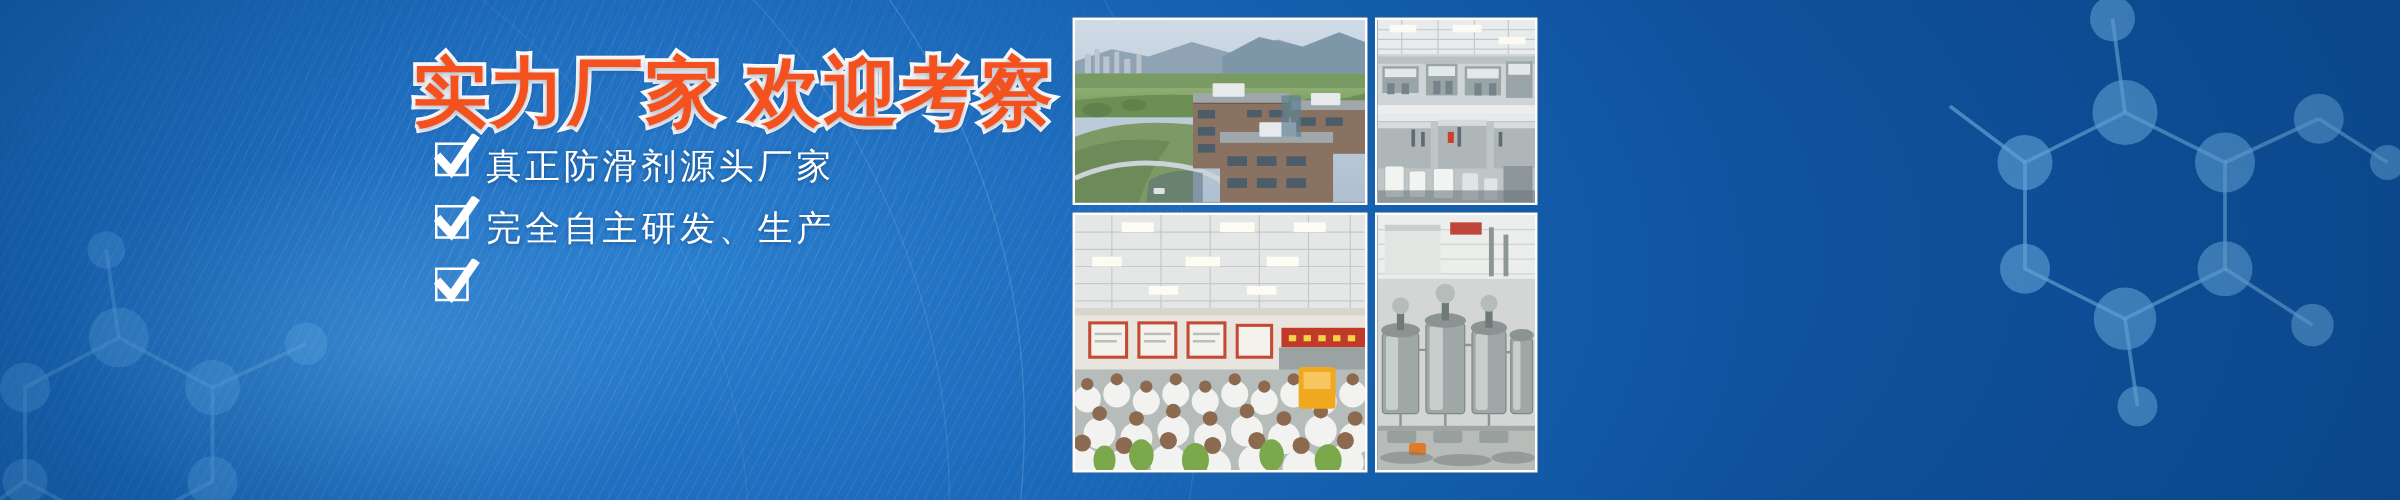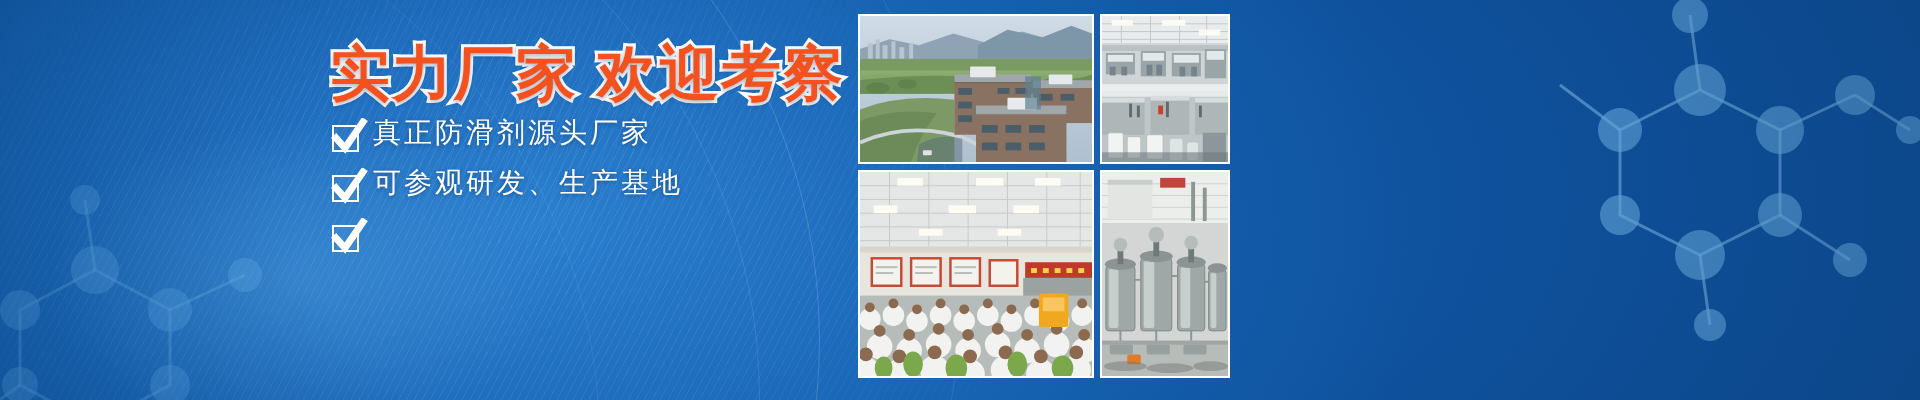--- a/index.html
+++ b/index.html
@@ -88,22 +88,23 @@
     paint-order:stroke fill;
     text-shadow:0 2px 5px rgba(0,30,70,0.35);
   }
 
   .bullets {
     position:absolute; left:332px; top:114px;
     display:flex; flex-direction:column;
     gap:12px;
   }
   .bullet-row {
-    display:flex; align-items:flex-end; gap:14px;
+    display:flex; align-items:flex-start; gap:14px;
     height:38px;
+    margin-left:16px;
   }
   .check-box {
     position:relative;
     width:27px; height:27px; flex:0 0 27px;
     border:2px solid #ffffff;
     background:rgba(255,255,255,0.04);
   }
   .check-box svg { position:absolute; left:-4px; top:-9px; }
   .bullet-text {
     color:#ffffff;
@@ -203,29 +204,29 @@
 
       <div class="bullet-row">
         <span class="check-box">
           <svg width="38" height="40" viewBox="0 0 38 40">
             <path d="M6 20 L15 30 L33 4" stroke="#ffffff" stroke-width="7" fill="none" stroke-linecap="square" stroke-linejoin="miter"></path>
           </svg>
         </span>
         <span class="bullet-text">真正防滑剂源头厂家</span>
       </div>
 
-
       <div class="bullet-row">
         <span class="check-box">
           <svg width="38" height="40" viewBox="0 0 38 40">
             <path d="M6 20 L15 30 L33 4" stroke="#ffffff" stroke-width="7" fill="none" stroke-linecap="square" stroke-linejoin="miter"></path>
           </svg>
         </span>
-        <span class="bullet-text">可参观研发、生产基地</span>
+        <span class="bullet-text">完全自主研发、生产</span>
       </div>
+
 
       <div class="bullet-row">
         <span class="check-box">
           <svg width="38" height="40" viewBox="0 0 38 40">
             <path d="M6 20 L15 30 L33 4" stroke="#ffffff" stroke-width="7" fill="none" stroke-linecap="square" stroke-linejoin="miter"></path>
           </svg>
         </span>
       </div>
 
     </div>

